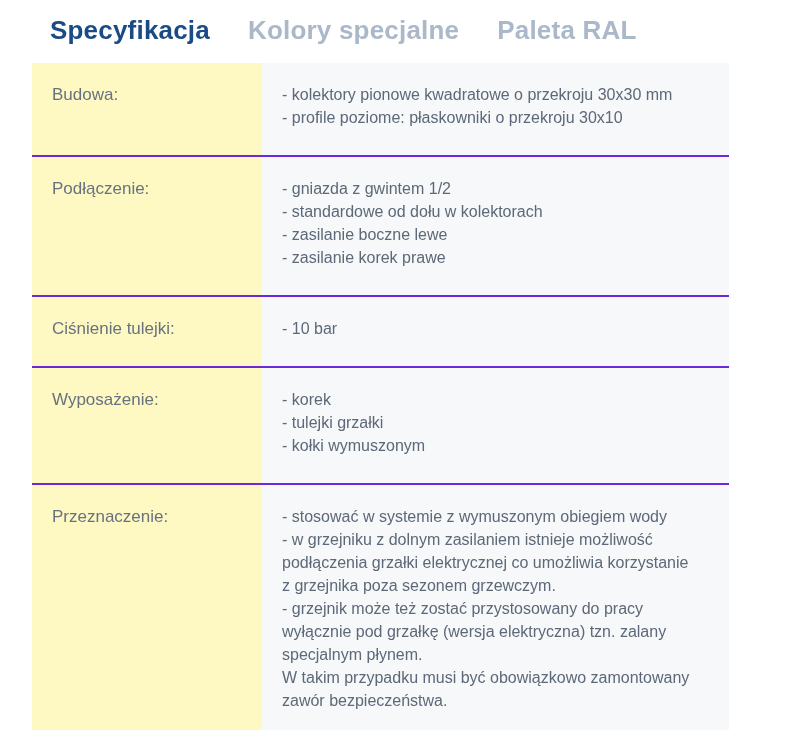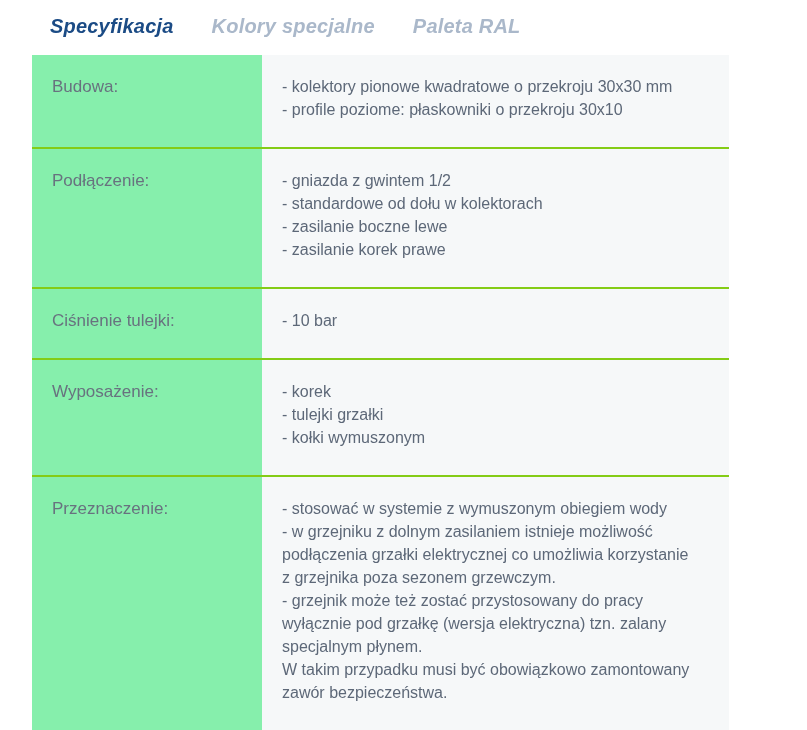--- a/index.html
+++ b/index.html
@@ -15,47 +15,46 @@
     overflow: hidden;
   }
   
   .tab-bar {
     display: flex;
     gap: 38px;
     padding: 15px 0 0 50px;
     align-items: baseline;
   }
   .tab {
-    font-size: 20px;
+    font-size: 26px;
     font-weight: bold;
     color: #aab8ca;
     letter-spacing: 0.2px;
     cursor: pointer;
     white-space: nowrap;
-    font-style: italic;
   }
   .tab.active {
     color: #1b4b85;
   }
   
   .spec-table {
     margin: 17px 0 0 32px;
     width: 697px;
   }
   .spec-row {
     display: flex;
-    border-top: 2px solid #84cc16;
+    border-top: 2px solid #6d28d9;
   }
   .spec-row:first-child {
     border-top: none;
   }
   .cell-label {
     width: 230px;
     flex: 0 0 230px;
-    background: #86efac;
+    background: #fef9c3;
     padding: 20px 12px 18px 20px;
     font-size: 17px;
     line-height: 23px;
     color: #68727f;
   }
   .cell-value {
     width: 467px;
     flex: 0 0 467px;
     background: #f6f8f9;
     padding: 20px 14px 26px 20px;

